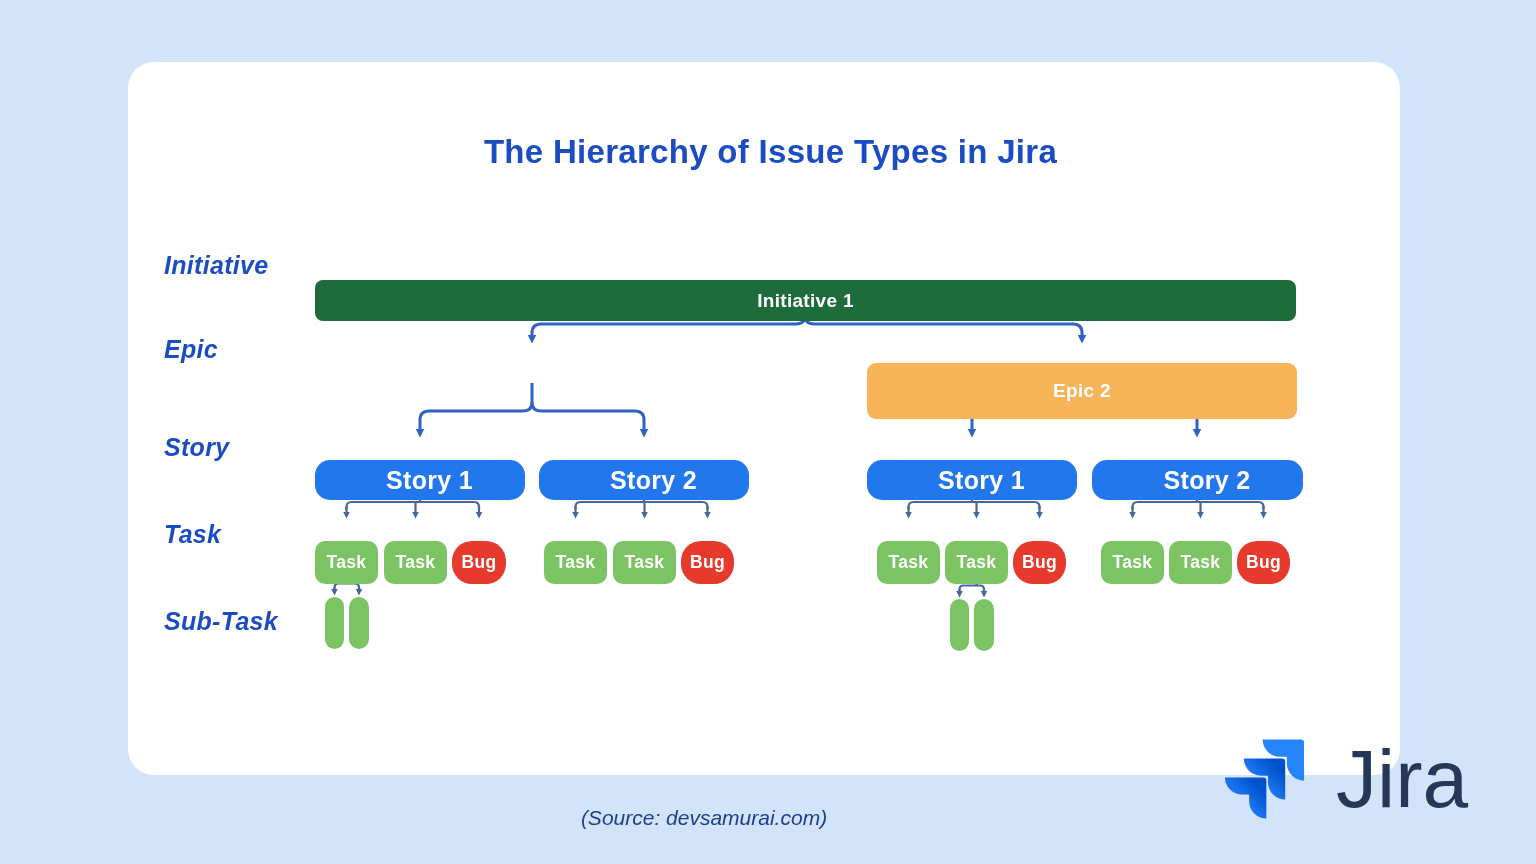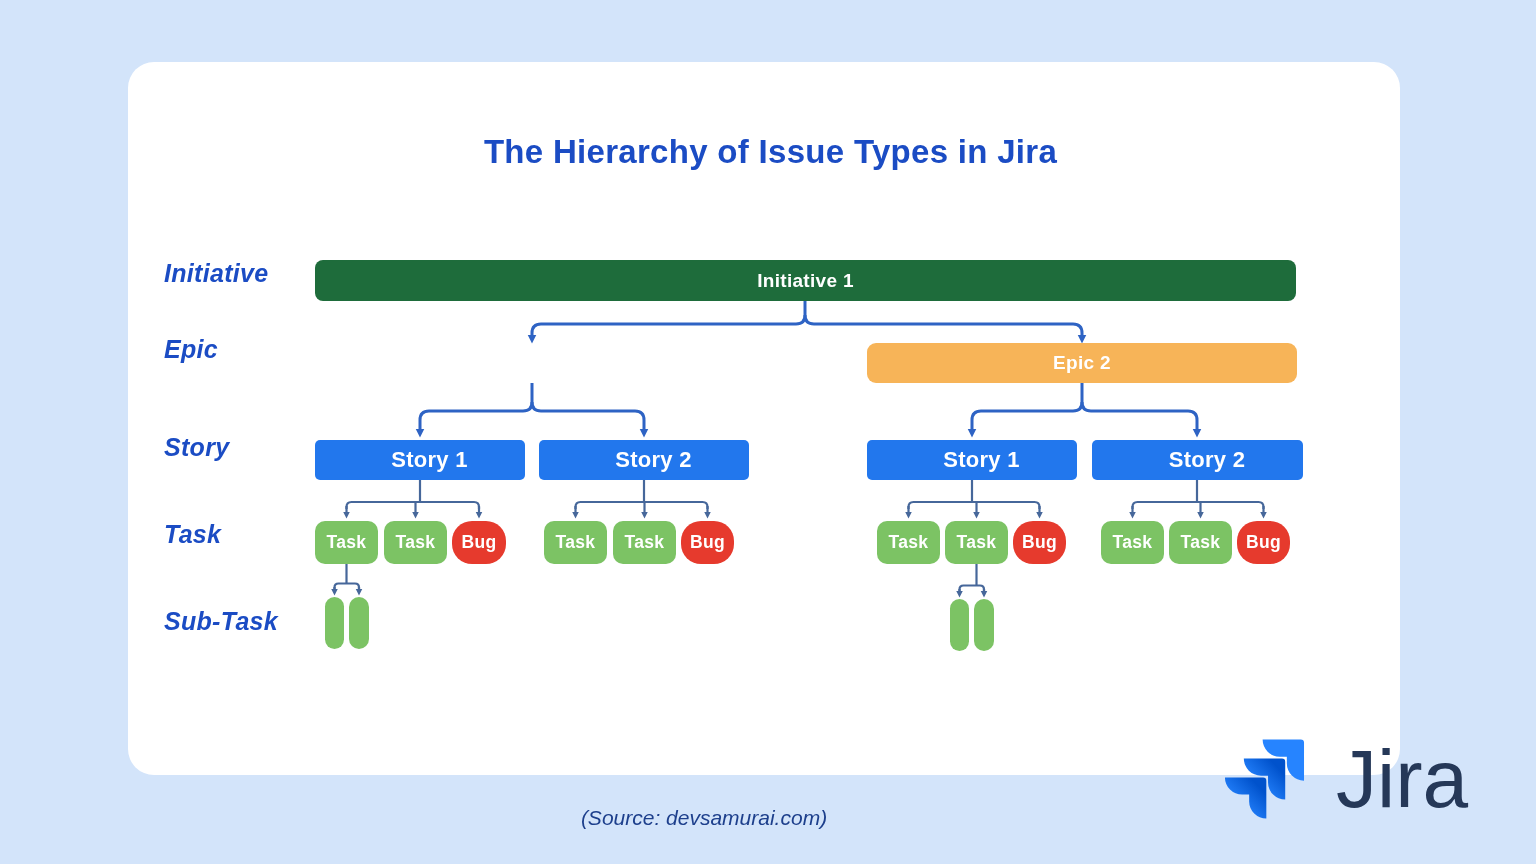--- a/index.html
+++ b/index.html
@@ -19,44 +19,44 @@
   *{margin:0;padding:0;box-sizing:border-box;}
   html,body{width:1536px;height:864px;}
   body{font-family:"Liberation Sans",sans-serif;}
   .page{position:relative;width:1536px;height:864px;background:var(--page-bg);overflow:hidden;}
   .card{position:absolute;left:128px;top:62px;width:1272px;height:713px;background:var(--card-bg);border-radius:26px;}
   .title{position:absolute;left:128px;top:133px;width:1272px;text-align:center;
          font-size:33px;font-weight:bold;color:var(--title-blue);letter-spacing:.3px;padding-left:13px;}
   .row-label{position:absolute;left:164px;font-size:25px;font-weight:bold;font-style:italic;
              color:var(--title-blue);line-height:30px;letter-spacing:.3px;}
   .node{position:absolute;display:flex;align-items:center;justify-content:center;
-        color:#fff;font-weight:bold;letter-spacing:.3px;}
+        color:#fff;font-weight:bold;letter-spacing:.3px;margin-top:20px;}
   .initiative{background:var(--green-dark);border-radius:8px;font-size:19px;}
   .epic{background:var(--orange);border-radius:9px;font-size:19px;}
-  .story{background:var(--blue);border-radius:5px;font-size:22px;padding-left:19px;}
+  .story{background:var(--blue);border-radius:15px;font-size:25px;padding-left:19px;}
   .task{background:var(--green);border-radius:10px;font-size:17.5px;}
   .bug{background:var(--red);border-radius:20px;font-size:17.5px;}
   .pill{position:absolute;background:var(--green);border-radius:10px;}
   .connectors{position:absolute;left:0;top:0;pointer-events:none;}
   .c1{stroke:var(--conn1);stroke-width:3;fill:none;}
   .c2{stroke:var(--conn2);stroke-width:2.2;fill:none;}
   .footer-note{position:absolute;left:0;top:806px;width:1408px;text-align:center;
                font-size:21px;font-style:italic;color:var(--src);}
   .jira-logo{position:absolute;left:1222px;top:737px;display:flex;align-items:center;gap:30px;}
   .jira-wordmark{font-size:82px;font-weight:500;color:var(--navy);line-height:1;letter-spacing:0;}
 </style>
 </head>
 <body>
 
 <div class="page">
   <div class="card"></div>
 
   <div class="title">The Hierarchy of Issue Types in Jira</div>
 
-  <div class="row-label" style="top:258px">Initiative</div>
+  <div class="row-label" style="top:250px">Initiative</div>
   <div class="row-label" style="top:334px">Epic</div>
   <div class="row-label" style="top:432px">Story</div>
   <div class="row-label" style="top:519px">Task</div>
   <div class="row-label" style="top:606px">Sub-Task</div>
 
   <svg class="connectors" width="1536" height="864" viewBox="0 0 1536 864">
     <defs>
       <marker id="m1" markerUnits="userSpaceOnUse" markerWidth="12" markerHeight="12" refX="0.5" refY="4.5" orient="auto">
         <path d="M0,0 L9,4.5 L0,9 Z" fill="#2e63c4"></path>
       </marker>
@@ -125,21 +125,21 @@
     <g>
       <path class="c2" d="M976.5 564 V585"></path>
       <path class="c2" d="M959.5 591 V589.5 Q959.5 585.5 963.5 585.5 L980 585.5 Q984 585.5 984 589.5 V591"></path>
       <path class="c2" d="M959.5 589 V591" marker-end="url(#m2)"></path>
       <path class="c2" d="M984 589 V591" marker-end="url(#m2)"></path>
     </g>
   </svg>
 
   <div class="node initiative" style="left:315px;top:260px;width:981px;height:41px">Initiative 1</div>
 
-  <div class="node epic" style="left:867px;top:343px;width:430px;height:40px">Epic 2</div>
+  <div class="node epic" style="left:867px;top:343px;width:430px;height:56px">Epic 2</div>
 
   <div class="node story" style="left:315px;top:440px;width:210px;height:40px">Story 1</div>
   <div class="node story" style="left:539px;top:440px;width:210px;height:40px">Story 2</div>
   <div class="node story" style="left:867px;top:440px;width:210px;height:40px">Story 1</div>
   <div class="node story" style="left:1092px;top:440px;width:211px;height:40px">Story 2</div>
 
   <div class="node task" style="left:315px;top:521px;width:63px;height:43px">Task</div>
   <div class="node task" style="left:384px;top:521px;width:63px;height:43px">Task</div>
   <div class="node bug" style="left:452px;top:521px;width:54px;height:43px">Bug</div>
 

